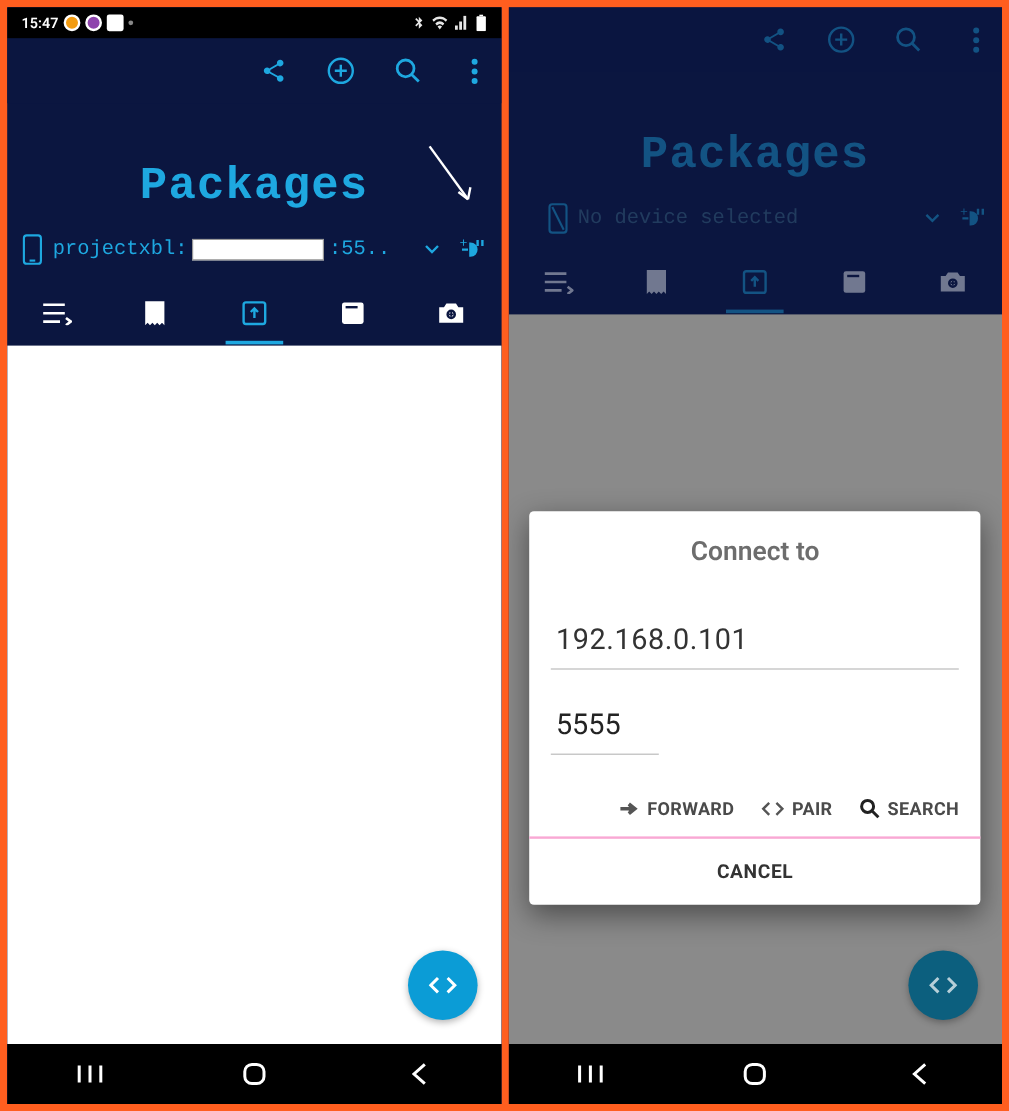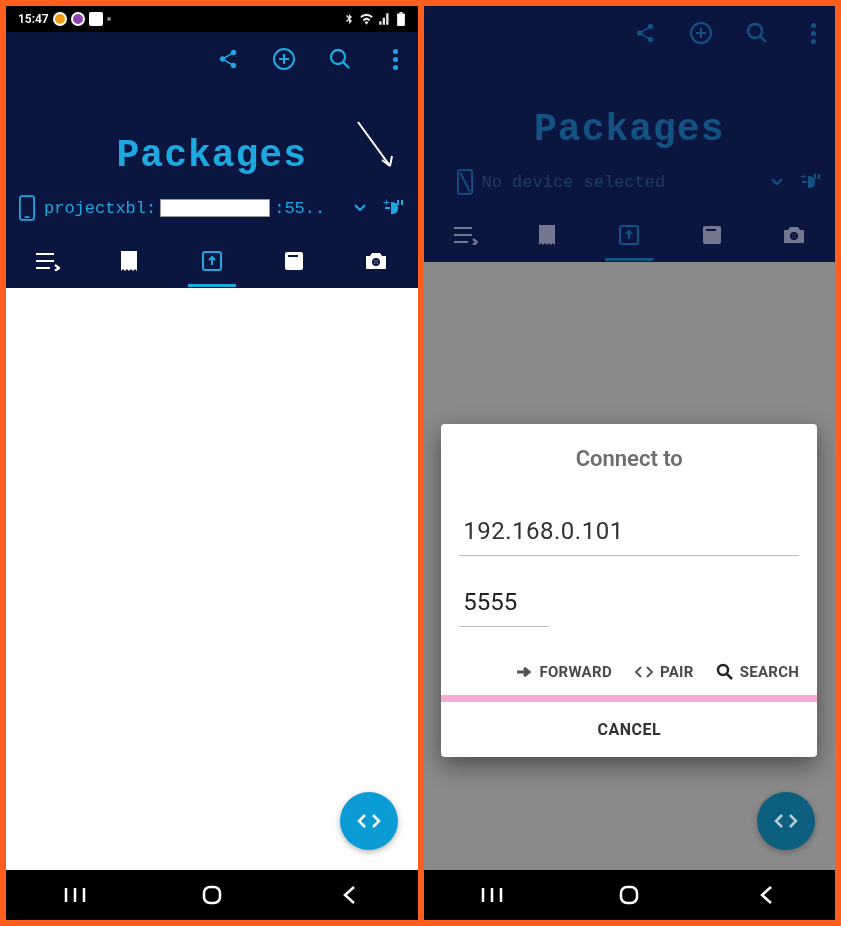--- a/index.html
+++ b/index.html
@@ -206,21 +206,21 @@
 .action-btn {
   display: flex;
   align-items: center;
   gap: 6px;
   font-size: 15px;
   font-weight: 700;
   color: #4a4a4a;
   letter-spacing: 0.3px;
 }
 .dialog-footer {
-  border-top: 7px solid #f9a8d4;
+  border-top: 2px solid #f9a8d4;
   display: flex;
   margin: 0 -18px;
 }
 .dialog-footer button {
   flex: 1;
   border: none;
   background: none;
   padding: 18px 0;
   font-size: 16px;
   font-weight: 700;

